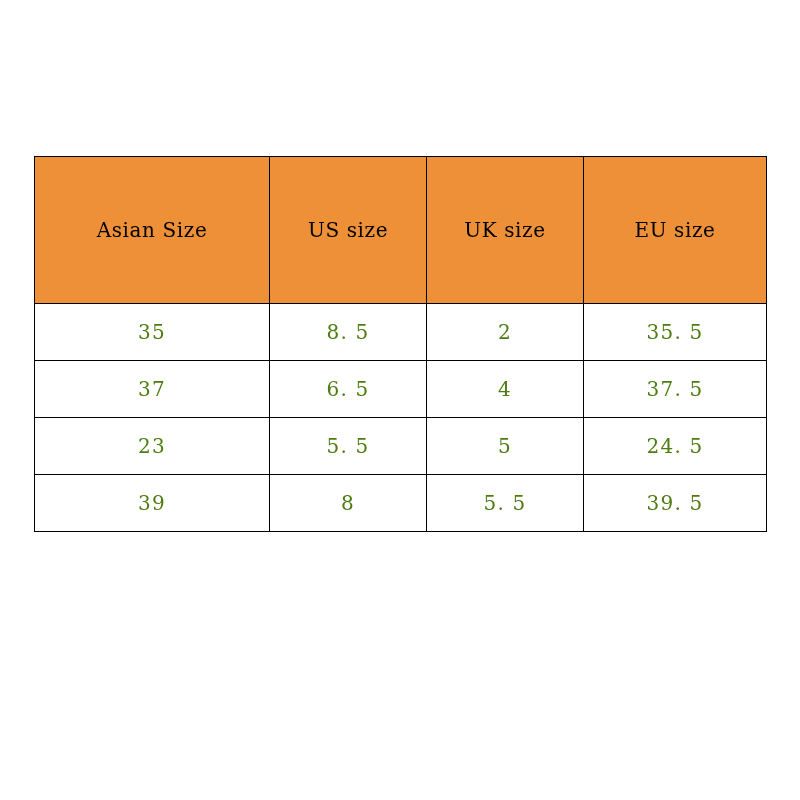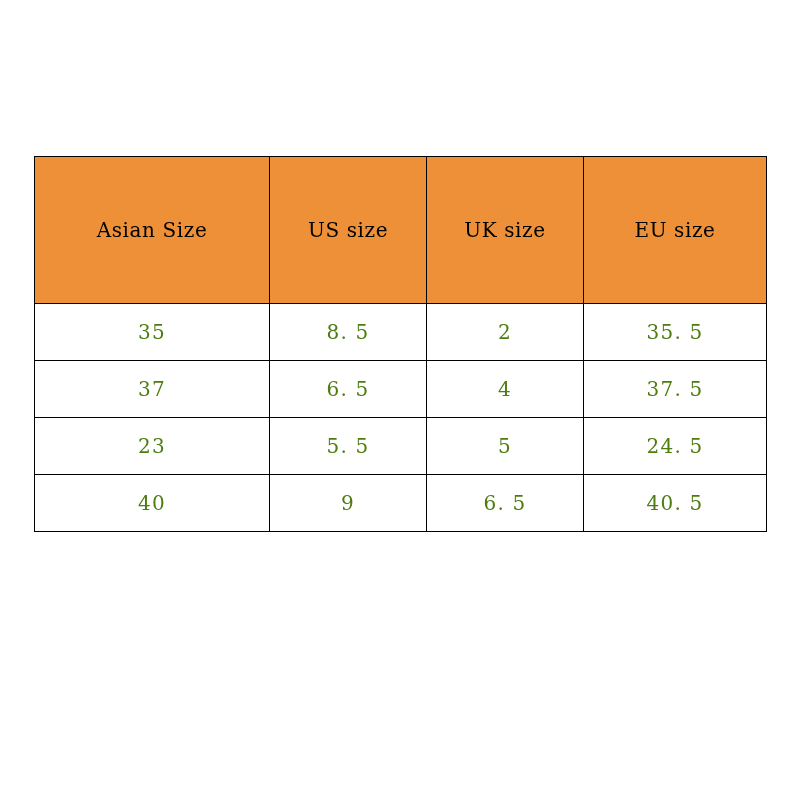--- a/index.html
+++ b/index.html
@@ -92,21 +92,21 @@
           <td>4</td>
           <td>37. 5</td>
         </tr>
         <tr>
           <td>23</td>
           <td>5. 5</td>
           <td>5</td>
           <td>24. 5</td>
         </tr>
         <tr>
-          <td>40</td>
-          <td>9</td>
-          <td>6. 5</td>
-          <td>40. 5</td>
+          <td>39</td>
+          <td>8</td>
+          <td>5. 5</td>
+          <td>39. 5</td>
         </tr>
       </tbody>
     </table>
   </div>
 </div>
 
 </body></html>

